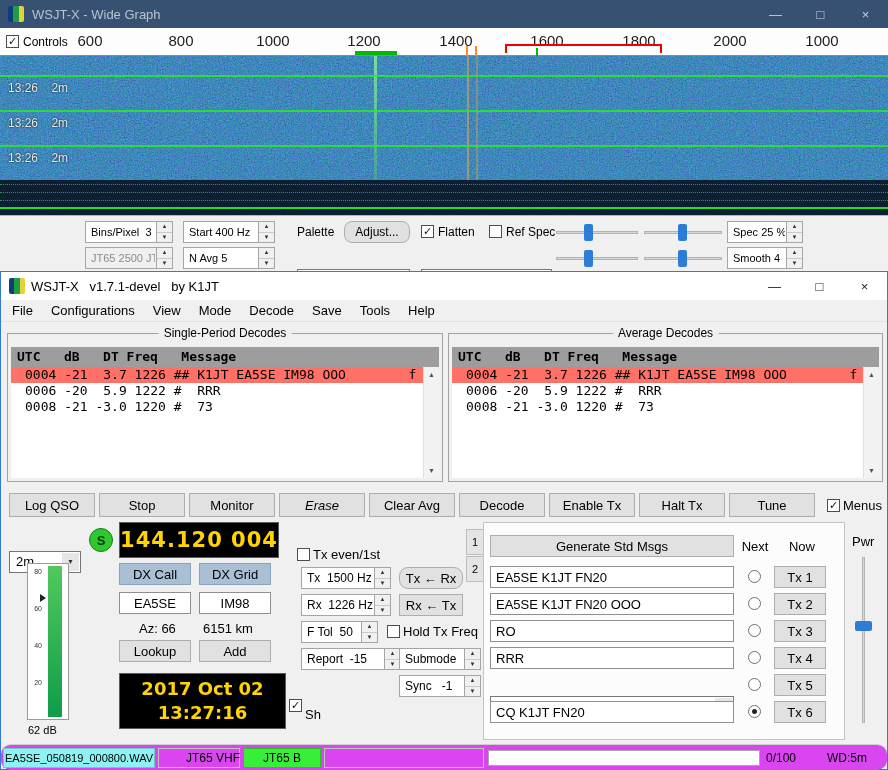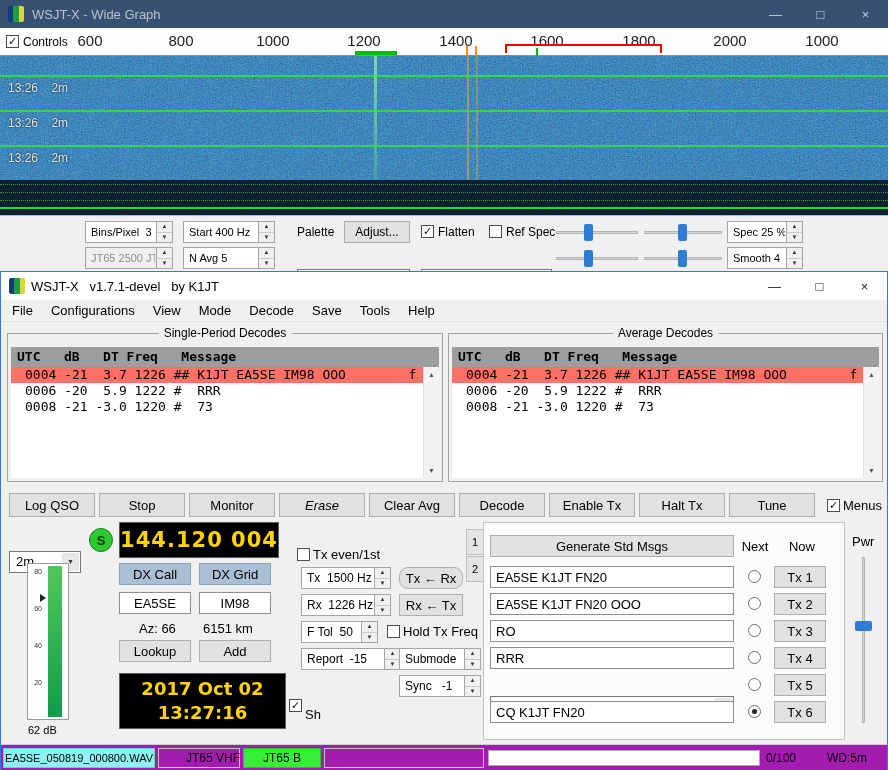--- a/index.html
+++ b/index.html
@@ -104,21 +104,21 @@
 
   .tab { width:18px; height:26px; background:#e4e4e4; border:1px solid #bdbdbd; font-size:11px;
          display:flex; align-items:center; justify-content:center; }
 
   .msg-panel { background:#fcfcfc; border:1px solid #c4c4c4; }
   .col-label { font-size:13px; text-align:center; }
 
   .vsl-track { width:3px; background:#d6d6d6; border:1px solid #b3b3b3; }
   .vsl-handle { width:17px; height:10px; background:#2d7cd6; border-radius:2px; }
 
-  .statusbar { left:0; top:472px; width:886px; height:26px; background:#a21caf; border-top:1px solid #cfcfcf; }
+  .statusbar { left:0; top:472px; width:886px; height:26px; background:#d946ef; border-top:1px solid #cfcfcf;border-radius:10px; }
   .sb-panel { border:1px solid #c2c2c2; height:20px; display:flex; align-items:center; justify-content:center;
               font-size:12px; white-space:pre; }
   .progress { background:#fff; border:1px solid #a8a8a8; height:16px; }
   .sb-text { font-size:12px; }
 </style>
 </head>
 <body>
 
 <div id="screen">
 
@@ -192,21 +192,21 @@
           </span>
       </div>
       <div class="spin abs" style="left:183px; top:5px; width:92px;">
         <span class="sv">Start 400 Hz</span>
         <span class="sarr">
             <span>▲</span>
             <span>▼</span>
           </span>
       </div>
       <span class="abs" style="left:297px; top:9px; font-size:12px;">Palette</span>
-      <div class="btn abs" style="left:344px; top:5px; width:66px; height:22px; font-size:12px;">Adjust...</div>
+      <div class="btn abs" style="left:344px; top:5px; width:66px; height:22px; font-size:12px;border-radius:8px;">Adjust...</div>
       <div class="cbx abs" style="left:421px; top:9px;"><span>✓</span></div>
       <span class="cb-label abs small" style="left:438px; top:9px;">Flatten</span>
       <div class="cbx abs" style="left:489px; top:9px;"></div>
       <span class="cb-label abs small" style="left:506px; top:9px;">Ref Spec</span>
       <div class="hsl abs" style="left:556px; top:5px; width:82px;">
         <div class="track"></div>
         <div class="handle" style="left:28px;"></div>
       </div>
       <div class="hsl abs" style="left:644px; top:5px; width:78px;">
         <div class="track"></div>

